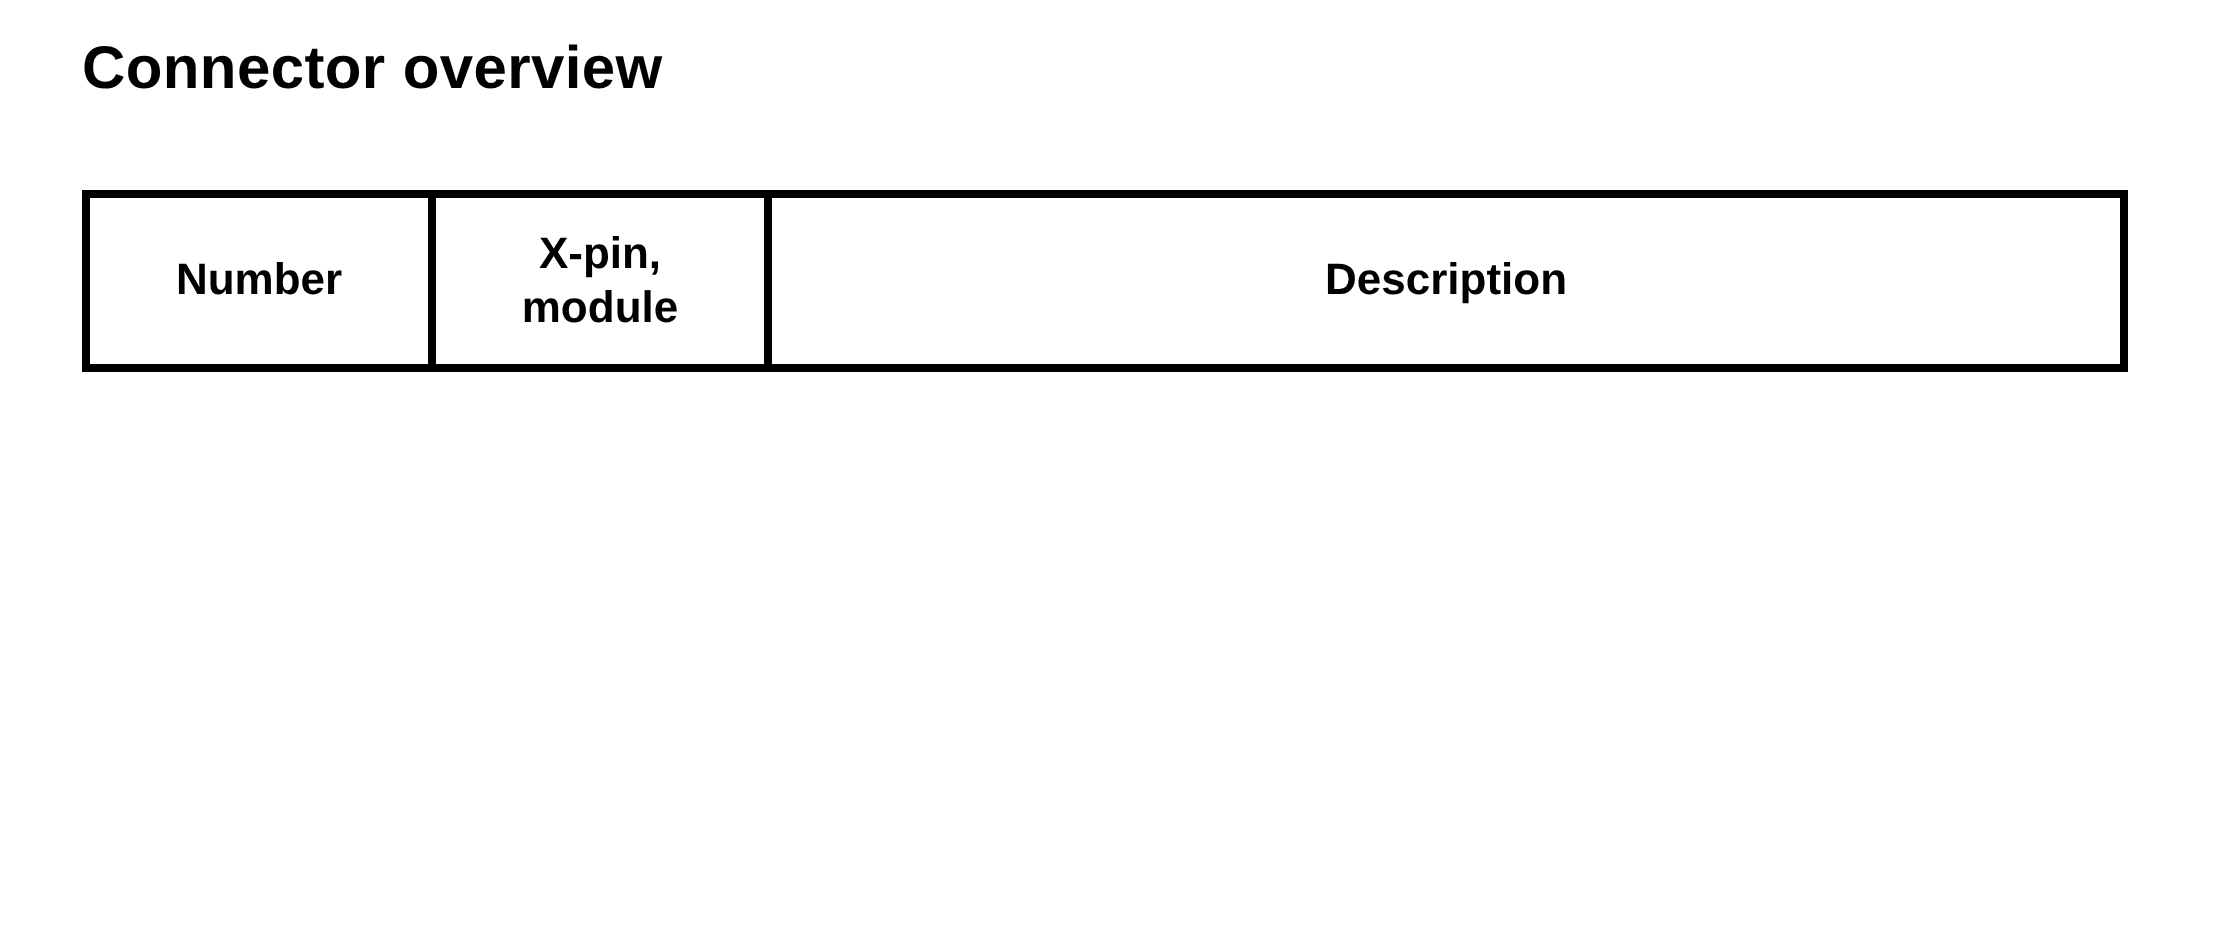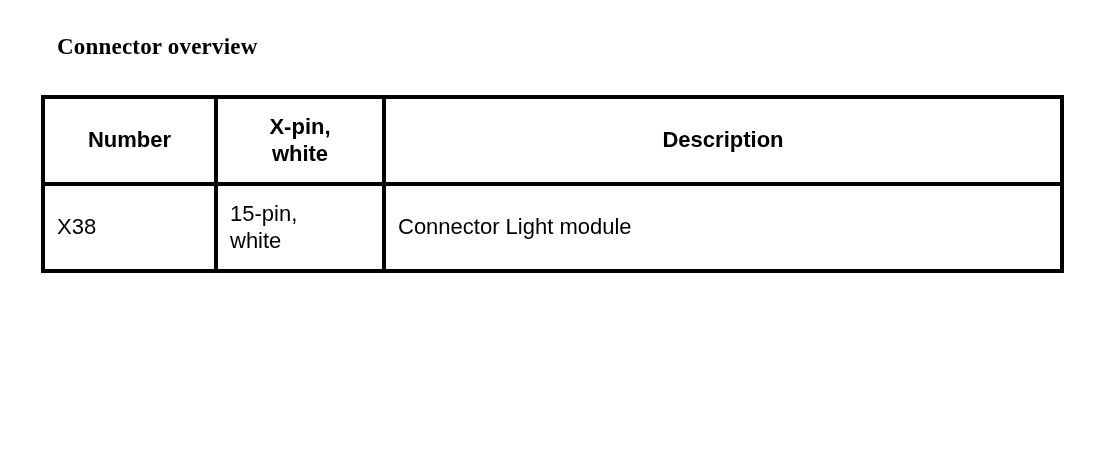--- a/index.html
+++ b/index.html
@@ -13,26 +13,25 @@
     position: relative;
     width: 1120px;
     height: 472px;
     background: #ffffff;
     overflow: hidden;
   }
   .page-title {
     position: absolute;
     left: 41px;
     top: 18px;
-    margin: 16px;
-    font-size: 23px;
+    margin: 0;
+    font-size: 30px;
     font-weight: bold;
     letter-spacing: 0.2px;
     color: #000000;
-    font-family: Liberation Serif, serif;
   }
   table.connector-table {
     position: absolute;
     left: 41px;
     top: 95px;
     width: 1019px;
     border-collapse: collapse;
     table-layout: fixed;
     background: #fdba74;
   }
@@ -72,27 +71,21 @@
   <table class="connector-table">
     <colgroup>
       <col class="col-number">
       <col class="col-pin">
       <col class="col-desc">
     </colgroup>
     <thead>
       <tr>
         <th>Number</th>
         <th>X-pin,
-white</th>
+module</th>
         <th>Description</th>
       </tr>
     </thead>
     <tbody>
-      <tr>
-        <td>X38</td>
-        <td>15-pin,
-white</td>
-        <td>Connector Light module</td>
-      </tr>
     </tbody>
   </table>
 
 </div>
 
 </body></html>

